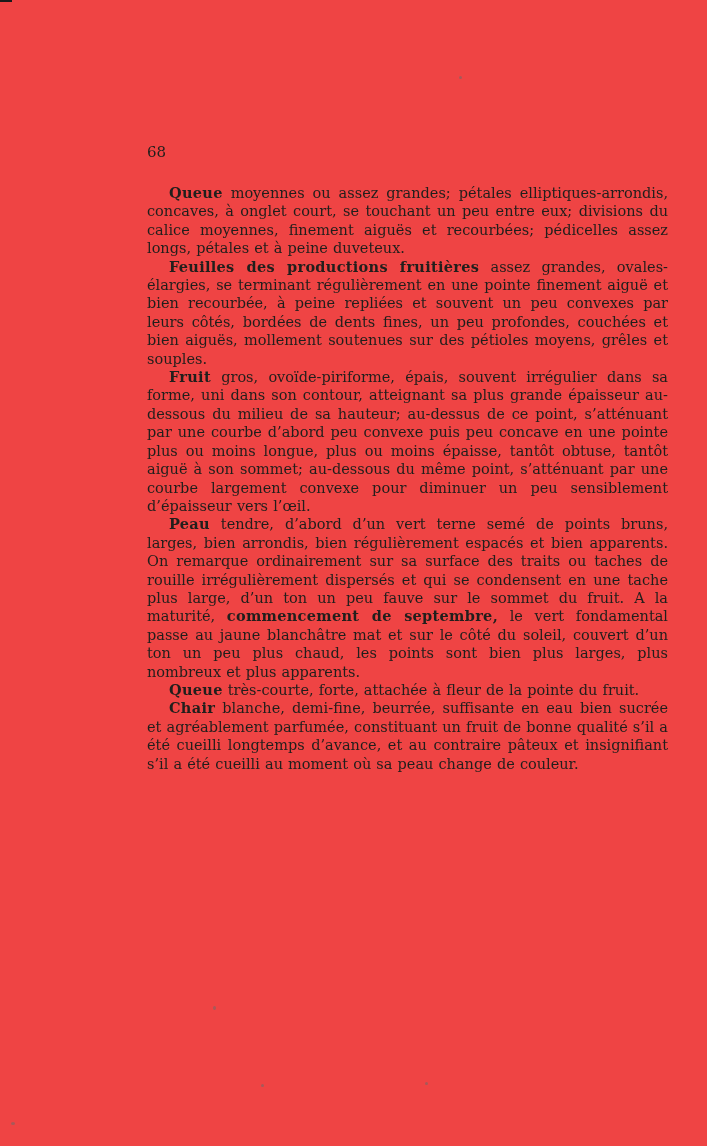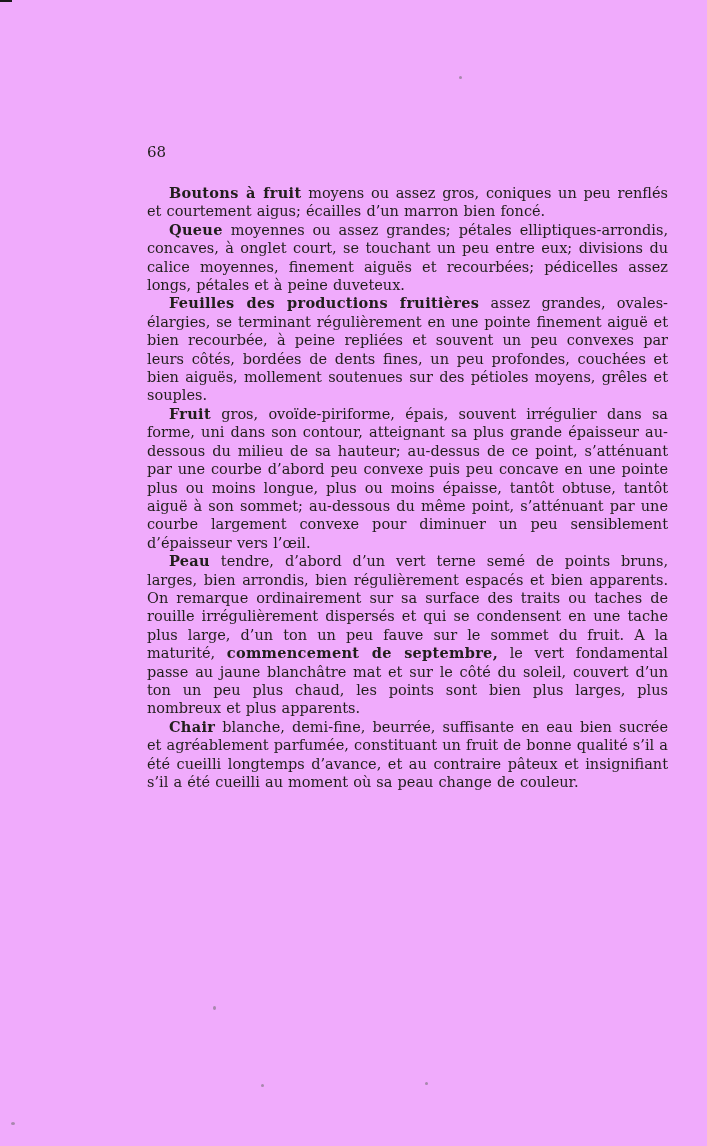--- a/index.html
+++ b/index.html
@@ -4,21 +4,21 @@
 <style>
   html, body {
     margin: 0;
     padding: 0;
     background: #ffffff;
   }
   .page {
     position: relative;
     width: 707px;
     height: 1146px;
-    background: #f0abfc;
+    background: #ef4444;
     overflow: hidden;
     font-family: "DejaVu Serif", "Liberation Serif", serif;
     color: #211f1c;
   }
   .content {
     position: absolute;
     left: 147px;
     top: 143px;
     width: 521px;
   }
@@ -65,25 +65,25 @@
 
 <div class="page">
 
   <div class="edge-mark" style="left:0; top:0; width:12px; height:2px;"></div>
 
   <div class="content">
     <div class="header">
       <span class="page-number">68</span>
     </div>
     <div id="paragraphs">
-        <p class="para"><span class="lead">Boutons à fruit</span><span class="txt"> moyens ou assez gros, coniques un peu renflés et courtement aigus; écailles d’un marron bien foncé.</span></p>
         <p class="para"><span class="lead">Queue</span><span class="txt"> moyennes ou assez grandes; pétales elliptiques-arrondis, concaves, à onglet court, se touchant un peu entre eux; divisions du calice moyennes, finement aiguës et recourbées; pédicelles assez longs, pétales et à peine duveteux.</span></p>
         <p class="para"><span class="lead">Feuilles des productions fruitières</span><span class="txt"> assez grandes, ovales-élargies, se terminant régulièrement en une pointe finement aiguë et bien recourbée, à peine repliées et souvent un peu convexes par leurs côtés, bordées de dents fines, un peu profondes, couchées et bien aiguës, mollement soutenues sur des pétioles moyens, grêles et souples.</span></p>
         <p class="para"><span class="lead">Fruit</span><span class="txt"> gros, ovoïde-piriforme, épais, souvent irrégulier dans sa forme, uni dans son contour, atteignant sa plus grande épaisseur au-dessous du milieu de sa hauteur; au-dessus de ce point, s’atténuant par une courbe d’abord peu convexe puis peu concave en une pointe plus ou moins longue, plus ou moins épaisse, tantôt obtuse, tantôt aiguë à son sommet; au-dessous du même point, s’atténuant par une courbe largement convexe pour diminuer un peu sensiblement d’épaisseur vers l’œil.</span></p>
         <p class="para"><span class="lead">Peau</span><span class="txt"> tendre, d’abord d’un vert terne semé de points bruns, larges, bien arrondis, bien régulièrement espacés et bien apparents. On remarque ordinairement sur sa surface des traits ou taches de rouille irrégulièrement dispersés et qui se condensent en une tache plus large, d’un ton un peu fauve sur le sommet du fruit. A la maturité, </span><span class="lead">commencement de septembre,</span><span class="txt"> le vert fondamental passe au jaune blanchâtre mat et sur le côté du soleil, couvert d’un ton un peu plus chaud, les points sont bien plus larges, plus nombreux et plus apparents.</span></p>
+        <p class="para"><span class="lead">Queue</span><span class="txt"> très-courte, forte, attachée à fleur de la pointe du fruit.</span></p>
         <p class="para"><span class="lead">Chair</span><span class="txt"> blanche, demi-fine, beurrée, suffisante en eau bien sucrée et agréablement parfumée, constituant un fruit de bonne qualité s’il a été cueilli longtemps d’avance, et au contraire pâteux et insignifiant s’il a été cueilli au moment où sa peau change de couleur.</span></p>
       </div>
   </div>
 
   <div class="speck" style="left:459px; top:76px;  width:3px; height:3px;"></div>
   <div class="speck" style="left:213px; top:1006px; width:3px; height:4px;"></div>
   <div class="speck" style="left:261px; top:1084px; width:3px; height:3px;"></div>
   <div class="speck" style="left:425px; top:1082px; width:3px; height:3px;"></div>
   <div class="speck" style="left:11px;  top:1122px; width:4px; height:3px;"></div>
 </div>

